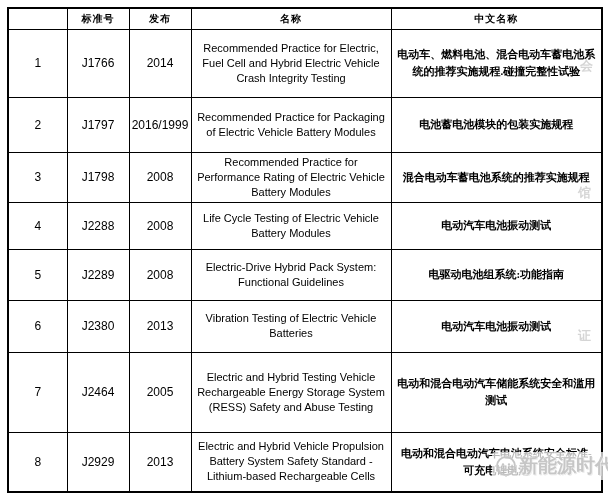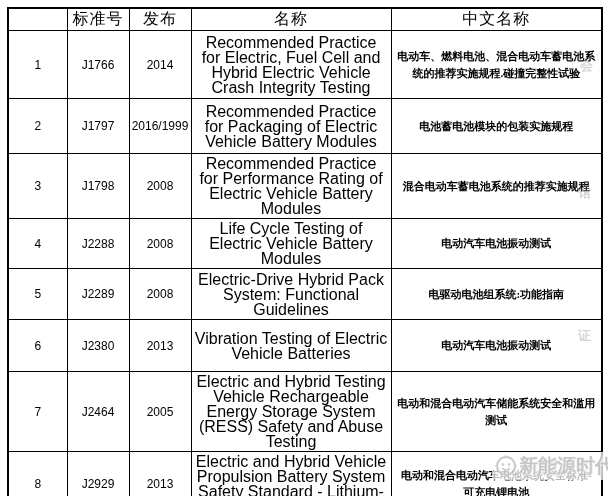--- a/index.html
+++ b/index.html
@@ -34,30 +34,30 @@
     border: 1px solid #000;
     text-align: center;
     vertical-align: middle;
     padding: 0;
     overflow: hidden;
   }
   .std-table thead tr {
     height: 21px;
   }
   .std-table th {
-    font-size: 16px;
-    font-weight: normal;
+    font-size: 10px;
+    font-weight: bold;
     letter-spacing: 1px;
   }
   td.c-no, td.c-std, td.c-year {
     font-size: 12px;
     font-weight: normal;
   }
   td.c-name {
-    font-size: 16px;
+    font-size: 11px;
     line-height: 15px;
     padding: 2px 3px;
     font-weight: normal;
   }
   td.c-cn {
     font-size: 11px;
     font-weight: bold;
     line-height: 17px;
     padding: 2px 4px;
     position: relative;

